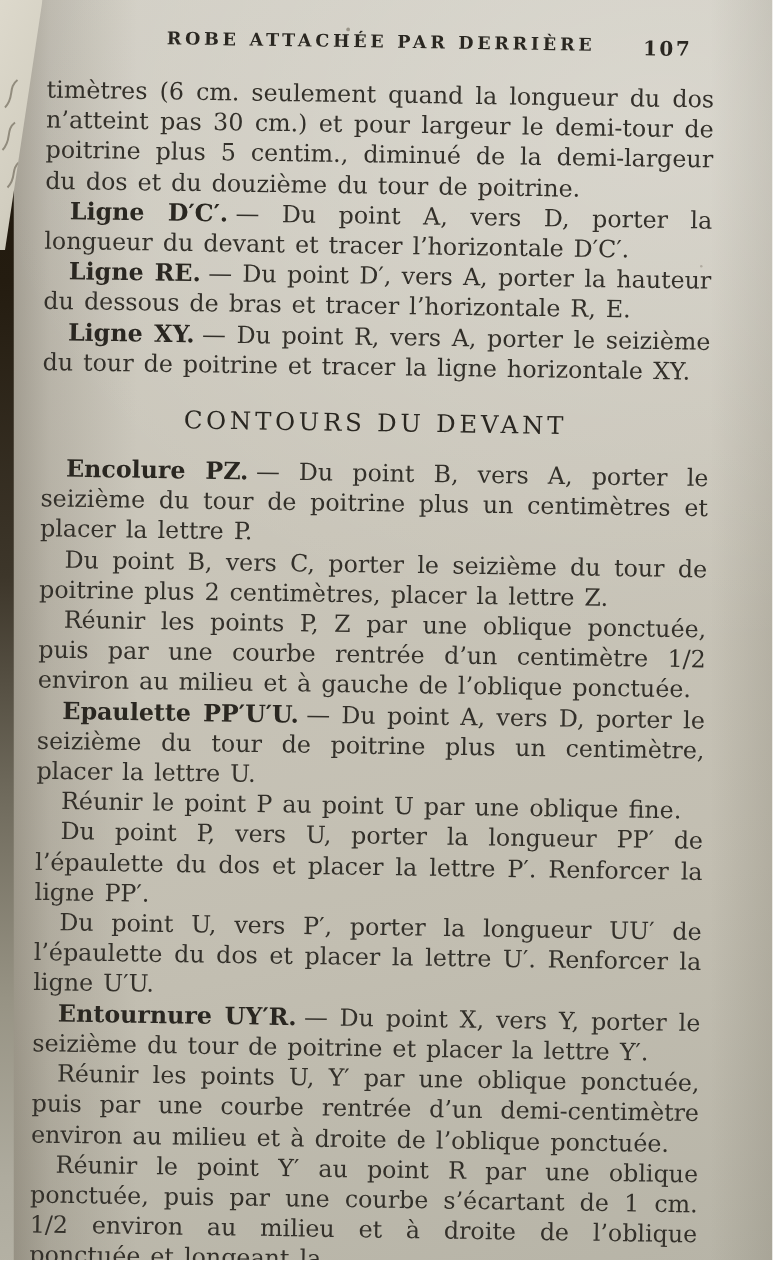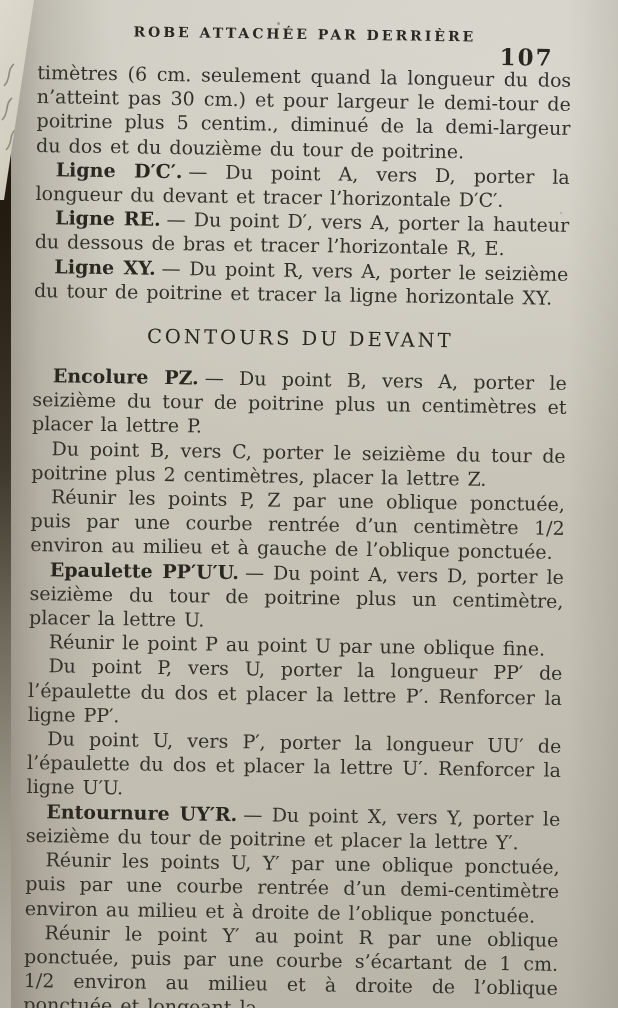--- a/index.html
+++ b/index.html
@@ -52,23 +52,22 @@
     transform-origin: 50% 0;
   }
   .running-head { position: relative; height: 22px; }
   .running-title {
     display: block; text-align: center;
     font-size: 14px; font-weight: bold; letter-spacing: 3px;
     color: var(--ink_bold);
   }
   .page-number {
     position: absolute; right: 18px; top: 0px;
-    font-size: 23px; font-weight: bold; letter-spacing: 2px;
+    font-size: 16px; font-weight: bold; letter-spacing: 2px;
     color: var(--ink_bold);
-    margin-top: 14px;
   }
   .body-copy { margin-top: 16px; }
   .body-copy p {
     margin: 0;
     font-size: 19px; line-height: 24.2px;
     text-align: justify; word-spacing: 2px;
   }
   .body-copy p.indent { text-indent: 20px; }
   .lead { font-weight: bold; color: var(--ink_bold); }
   .lead:not(:empty) { margin-right: 6px; }

